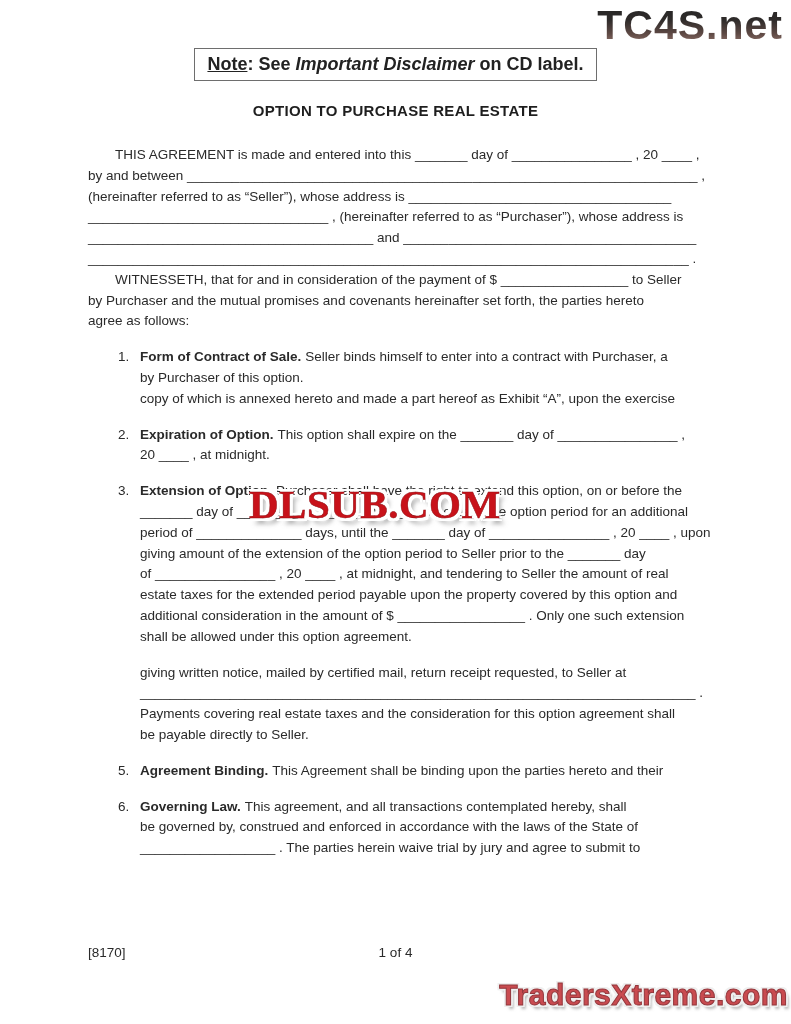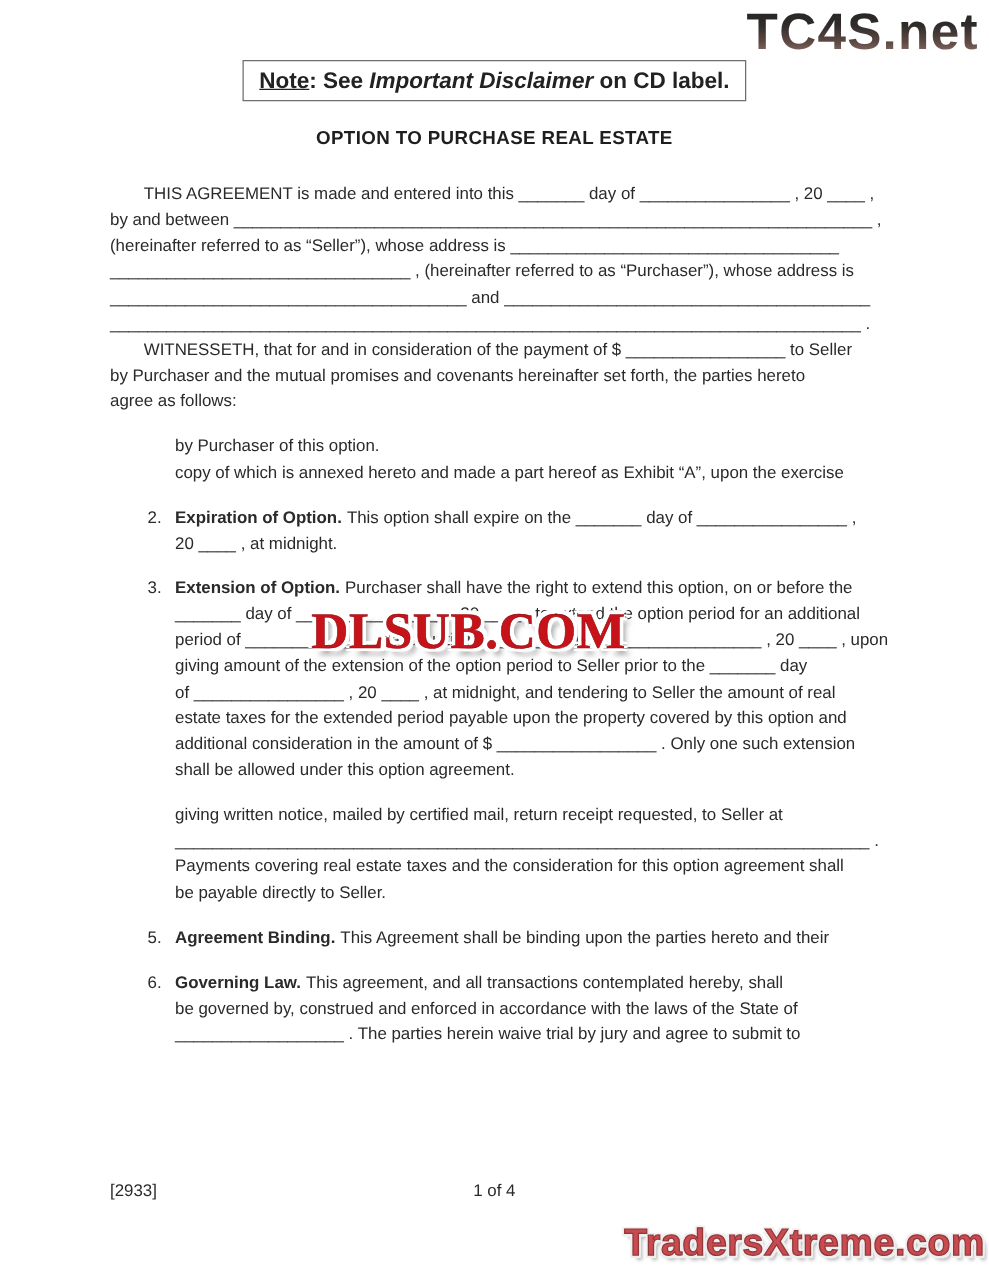--- a/index.html
+++ b/index.html
@@ -86,20 +86,21 @@
       <div class="line">________________________________________________________________________________ .</div>
     </div>
 
     <div class="para">
       <div class="line indent">WITNESSETH, that for and in consideration of the payment of $ _________________ to Seller</div>
       <div class="line">by Purchaser and the mutual promises and covenants hereinafter set forth, the parties hereto</div>
       <div class="line">agree as follows:</div>
     </div>
 
     <div class="li">
+      <div class="line"><span class="num">1.</span><span class="b">Form of Contract of Sale.</span><span>Seller binds himself to enter into a contract with Purchaser, a</span></div>
       <div class="line cont">by Purchaser of this option.</div>
       <div class="line cont">copy of which is annexed hereto and made a part hereof as Exhibit “A”, upon the exercise</div>
     </div>
 
     <div class="li">
       <div class="line"><span class="num">2.</span><span class="b">Expiration of Option.</span><span>This option shall expire on the _______ day of ________________ ,</span></div>
       <div class="line cont">20 ____ , at midnight.</div>
     </div>
 
     <div class="li">
@@ -128,17 +129,17 @@
       <div class="line"><span class="num">6.</span><span class="b">Governing Law.</span><span>This agreement, and all transactions contemplated hereby, shall</span></div>
       <div class="line cont">be governed by, construed and enforced in accordance with the laws of the State of</div>
       <div class="line cont">__________________ . The parties herein waive trial by jury and agree to submit to</div>
     </div>
 
   </div>
 
   <div class="watermark">DLSUB.COM</div>
 
   <div class="footer-page">1 of 4</div>
-  <div class="footer-code">[2933]</div>
+  <div class="footer-code">[8170]</div>
 
   <div class="tx">TradersXtreme.com</div>
 
 </div>
 
 </body></html>

